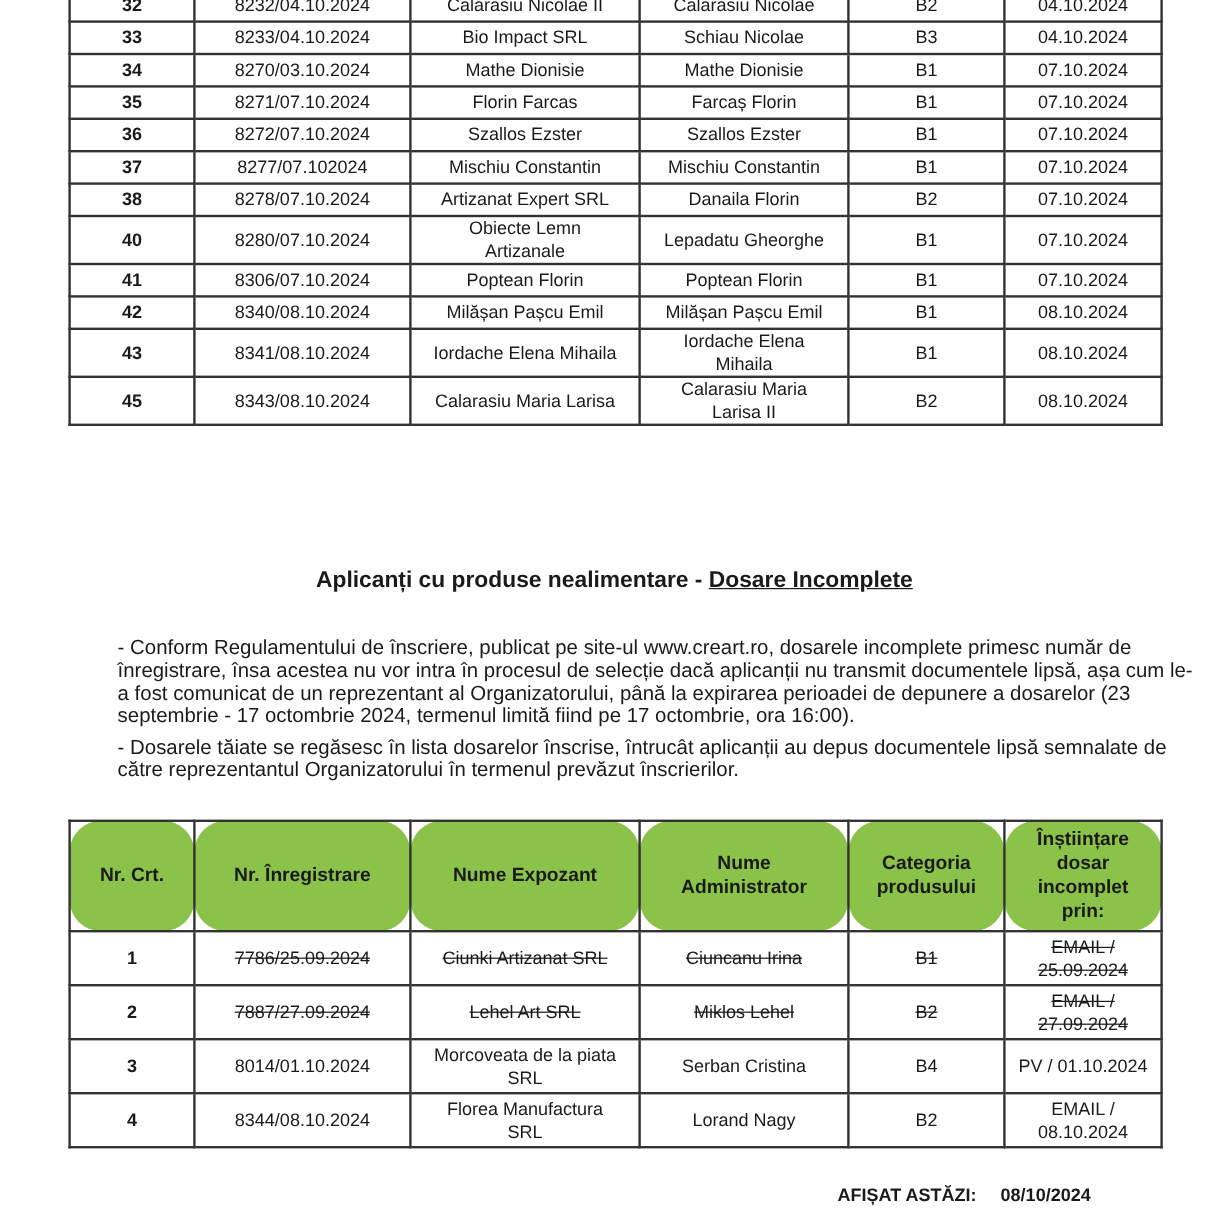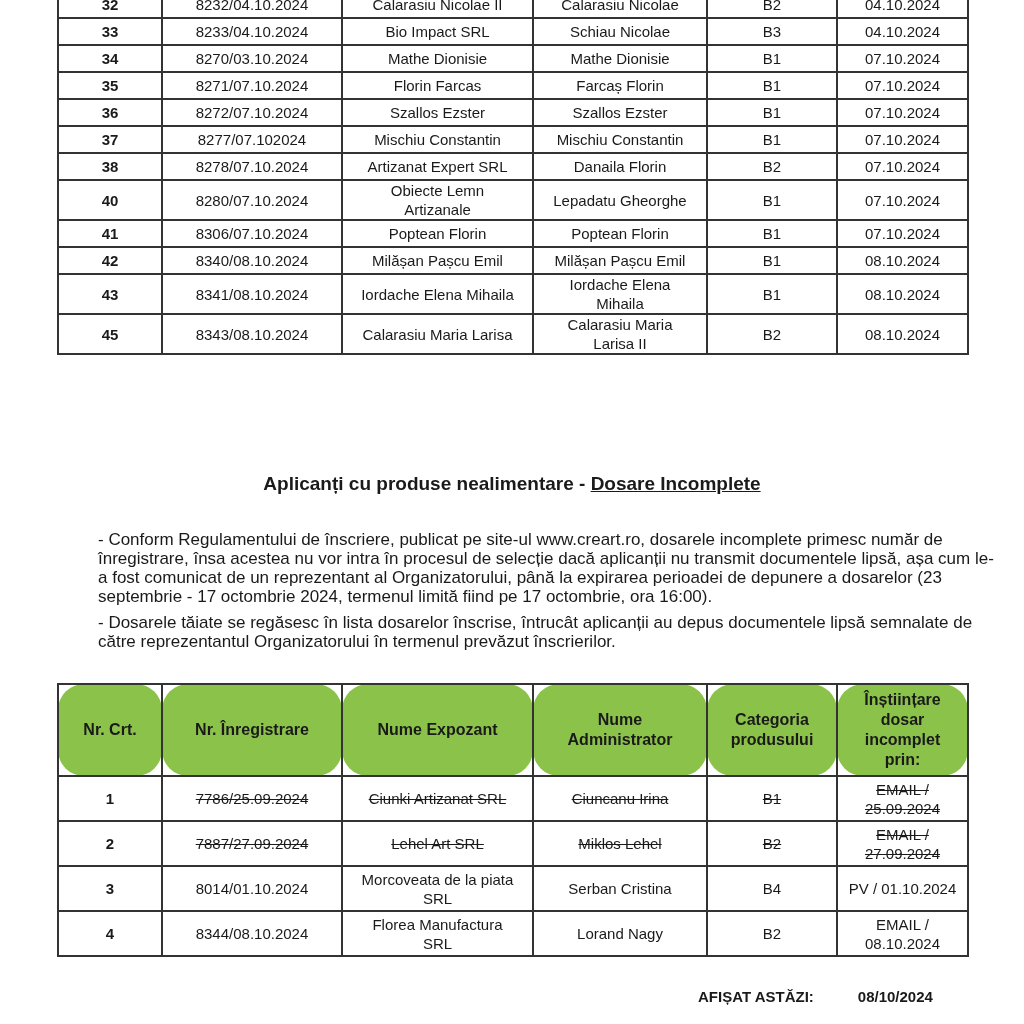--- a/index.html
+++ b/index.html
@@ -15,21 +15,21 @@
   #t2 { top:683px; }
   #t2 th { background:#8bc34a; font-weight:bold; font-size:16px; line-height:20px; height:90px;border-radius:26px; }
   #t2 tr.r { height:45px; }
   .strike { text-decoration:line-through; }
   .title { position:absolute; top:473px; left:0; width:1024px; text-align:center;
            font-size:19px; font-weight:bold; }
   .title u { text-decoration:underline; }
   .notes { position:absolute; left:62px; top:530px; width:900px; font-size:17px; line-height:19px;margin-left:36px; }
   .notes p { margin:0 0 7px 0; }
   .footer { position:absolute; top:988px; left:698px; font-size:15px; font-weight:bold; }
-  .footer span.date { margin-left:44px; }
+  .footer span.date { margin-left:20px; }
 </style>
 </head>
 <body>
 
 <table id="t1">
   <colgroup>
       <col style="width:104px">
       <col style="width:180px">
       <col style="width:191px">
       <col style="width:174px">

